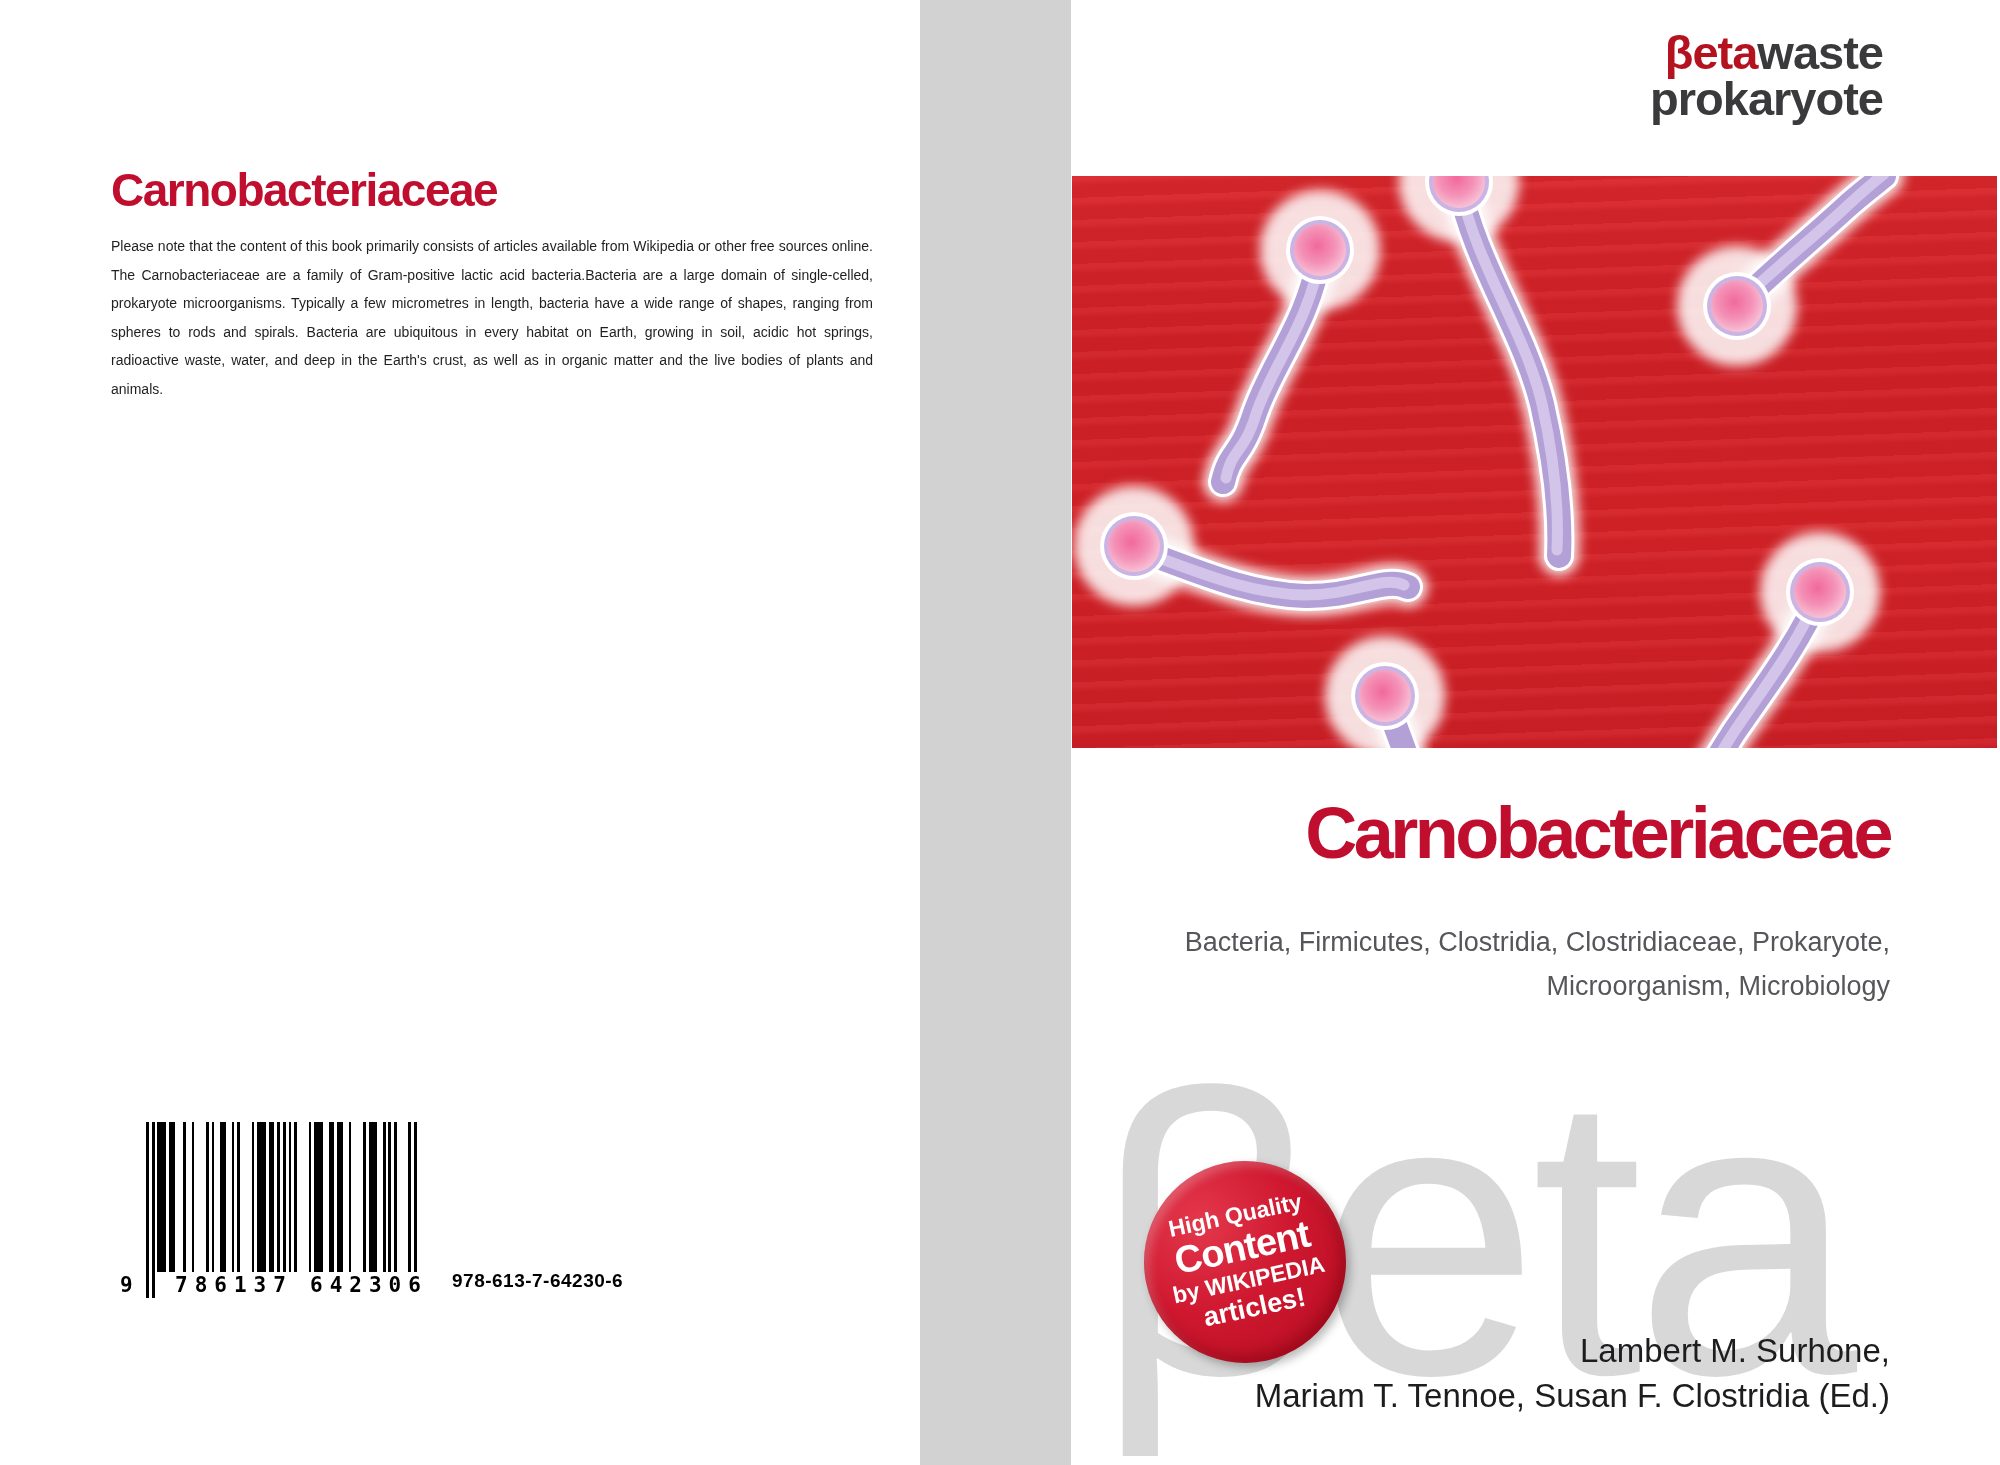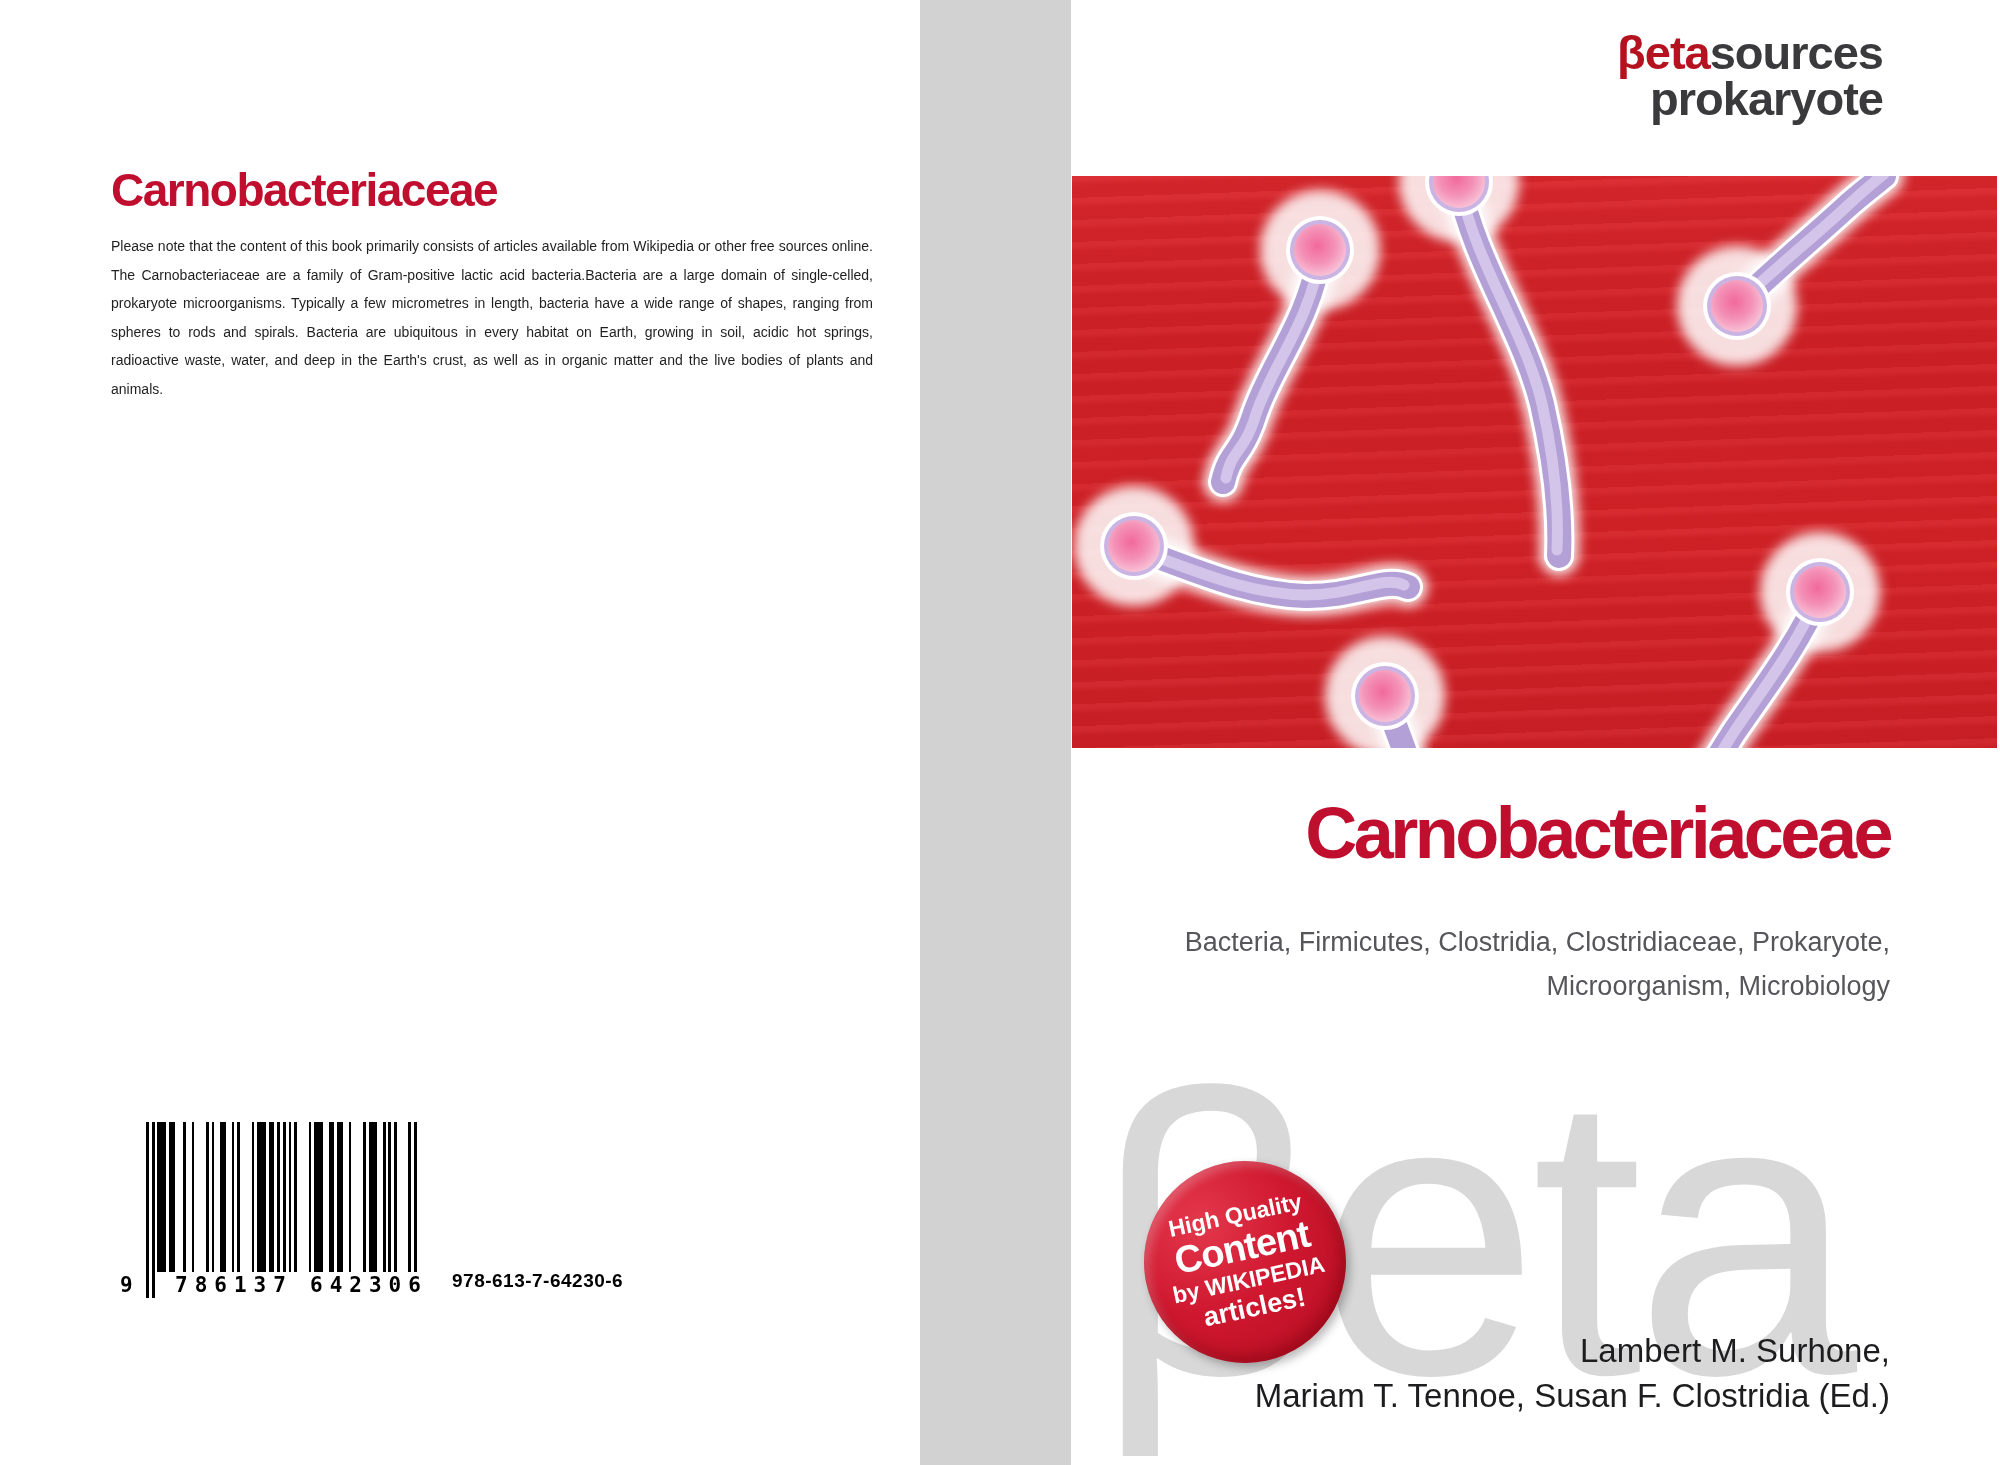--- a/index.html
+++ b/index.html
@@ -143,21 +143,21 @@
         <rect x="92" y="0" width="1" height="46" fill="#000"></rect>
         <rect x="94" y="0" width="1" height="46" fill="#000"></rect>
       </svg>
     <div class="bc-digit-pre">9</div>
     <div class="bc-group bc-g1">786137</div>
     <div class="bc-group bc-g2">642306</div>
   </div>
   <div class="isbn-text">978-613-7-64230-6</div>
 
   <div class="logo">
-    <div><span class="red">βeta</span><span class="dark">sources</span></div>
+    <div><span class="red">βeta</span><span class="dark">waste</span></div>
     <div class="dark">prokaryote</div>
   </div>
 
   <div class="panel">
     <svg width="925" height="572" viewBox="0 0 925 572">
       <defs>
         <radialGradient id="gpink" cx="45%" cy="42%" r="60%">
           <stop offset="0%" stop-color="#f1699a"></stop>
           <stop offset="55%" stop-color="#f491b6"></stop>
           <stop offset="100%" stop-color="#f8c4d8"></stop>

